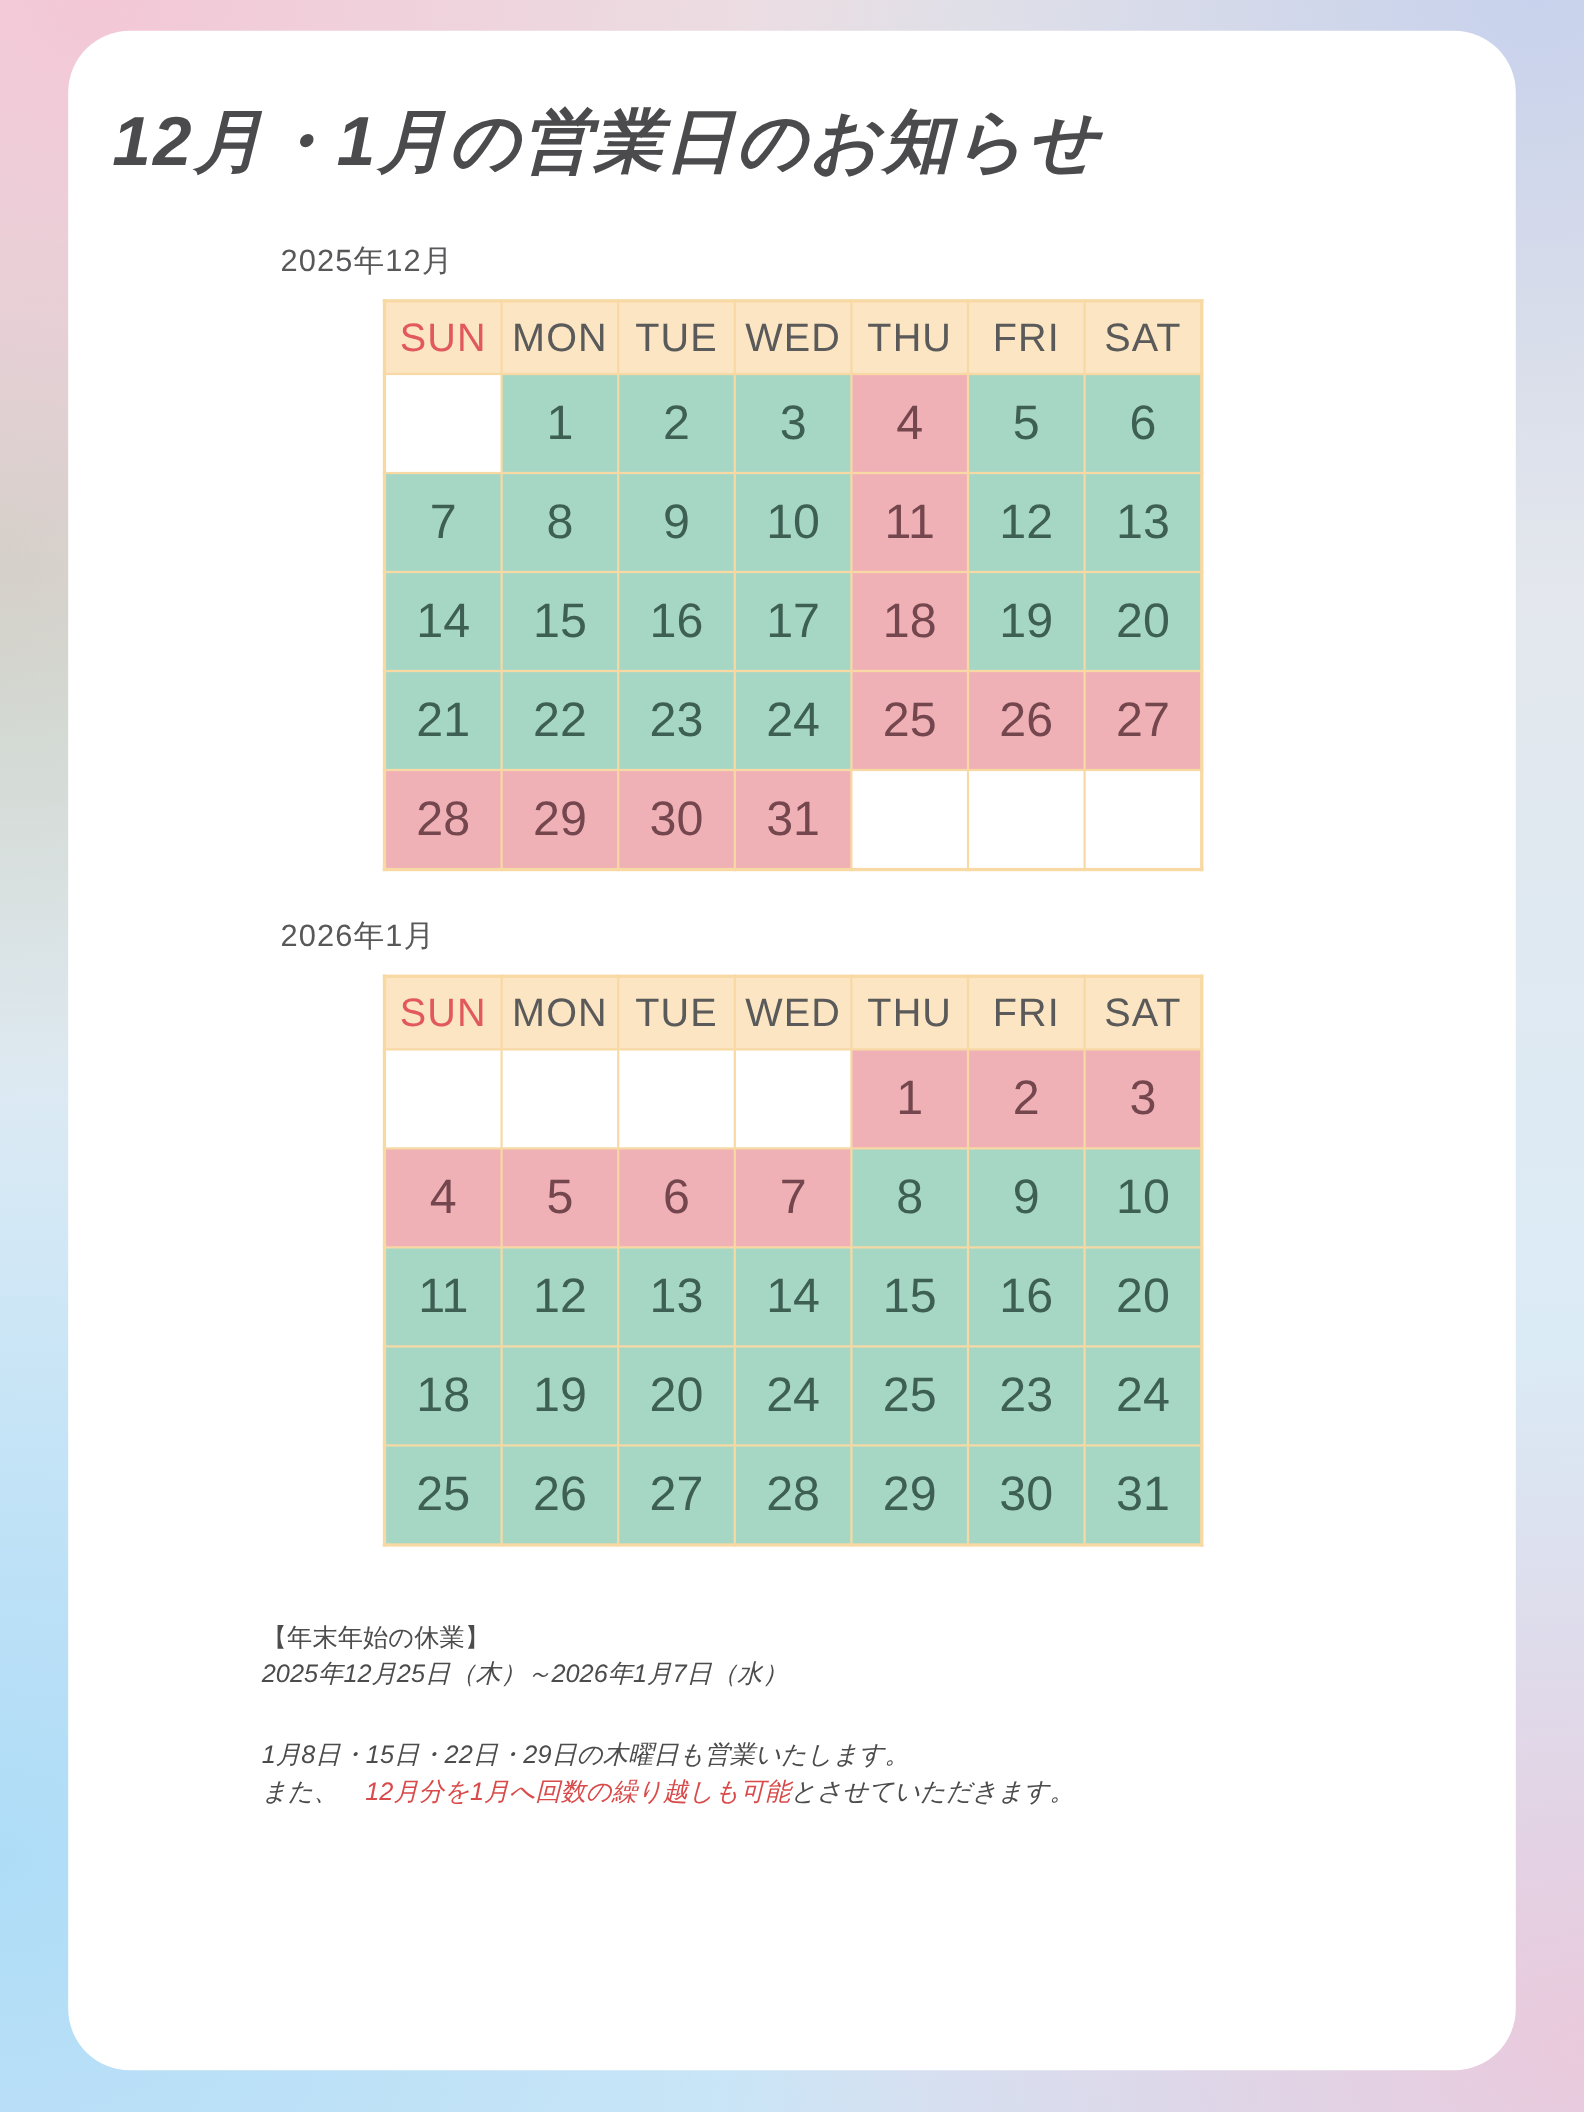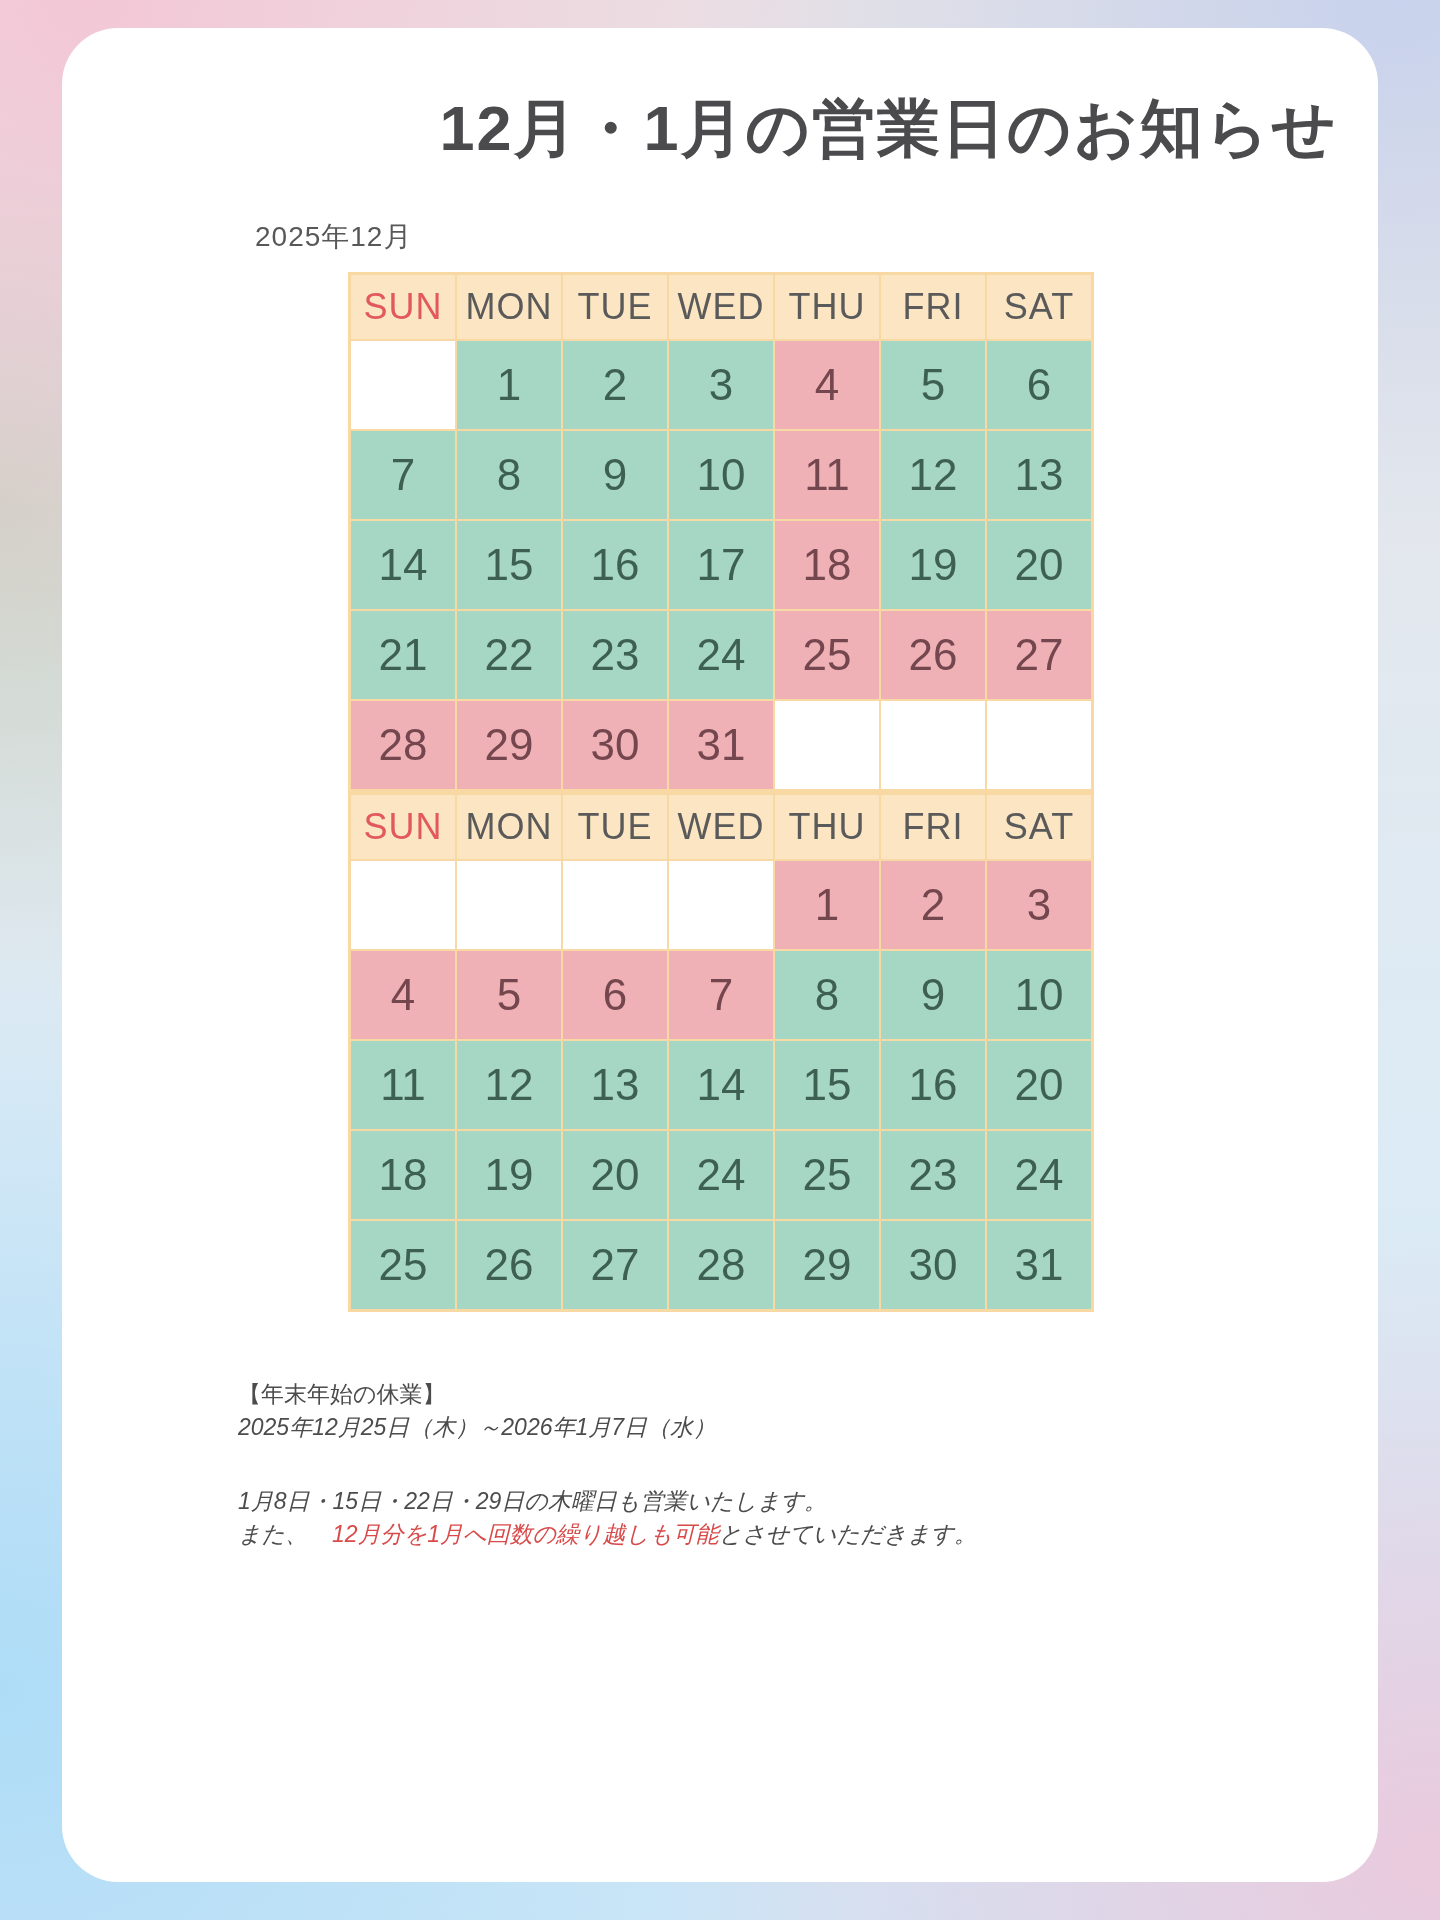--- a/index.html
+++ b/index.html
@@ -13,22 +13,22 @@
       radial-gradient(60% 38% at 0% 88%, #aedcf7 0%, rgba(174,220,247,0) 100%),
       radial-gradient(55% 33% at 100% 97%,#eac9dc 0%, rgba(234,201,220,0) 100%),
       linear-gradient(180deg,#e9e4e6 0%,#dcebf5 60%,#cfe7f7 100%);
     overflow:hidden;
   }
   .card{
     position:absolute;left:62px;right:62px;top:28px;bottom:38px;
     background:#ffffff;border-radius:56px;
   }
   .title{
-    margin:58px 40px 0 40px;text-align:right;
-    font-size:63px;font-weight:bold;color:#4b4b4e;letter-spacing:2px;
+    margin:58px 40px 0 40px;text-align:left;
+    font-size:63px;font-weight:bold;color:#4b4b4e;letter-spacing:2px;font-style:italic;
   }
   .cal-label{
     font-size:28px;color:#58585a;margin:46px 0 16px 193px;letter-spacing:1px;
   }
   .cal-label.second{margin-top:40px;}
   table.cal{
     margin-left:286px;border-collapse:collapse;table-layout:fixed;
     border:3px solid var(--border,#f8d9a4);
   }
   table.cal th{
@@ -115,20 +115,21 @@
           <td class="closed">29</td>
           <td class="closed">30</td>
           <td class="closed">31</td>
           <td class="empty"></td>
           <td class="empty"></td>
           <td class="empty"></td>
         </tr>
       </tbody>
   </table>
 
+  <div class="cal-label second">2026年1月</div>
   <table class="cal">
     <thead>
         <tr>
           <th class="sun">SUN</th>
           <th>MON</th>
           <th>TUE</th>
           <th>WED</th>
           <th>THU</th>
           <th>FRI</th>
           <th>SAT</th>

